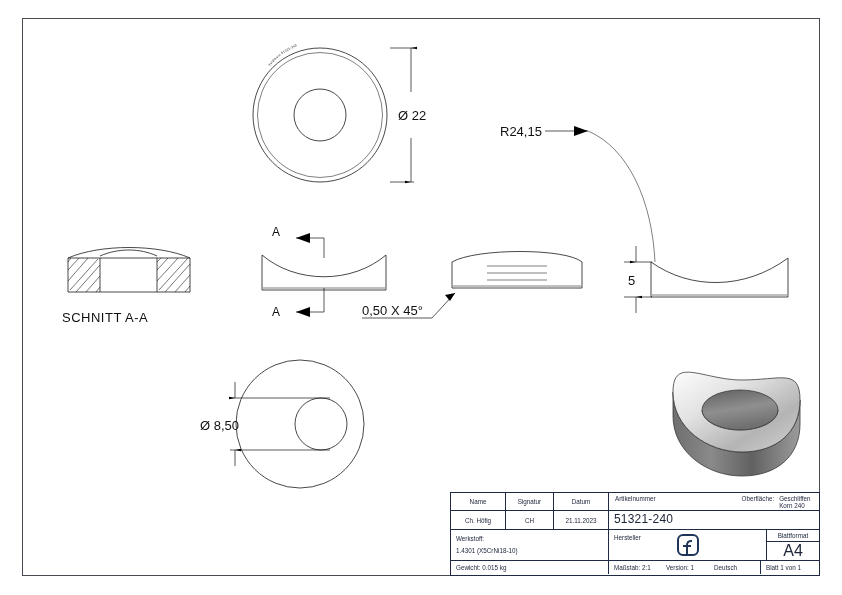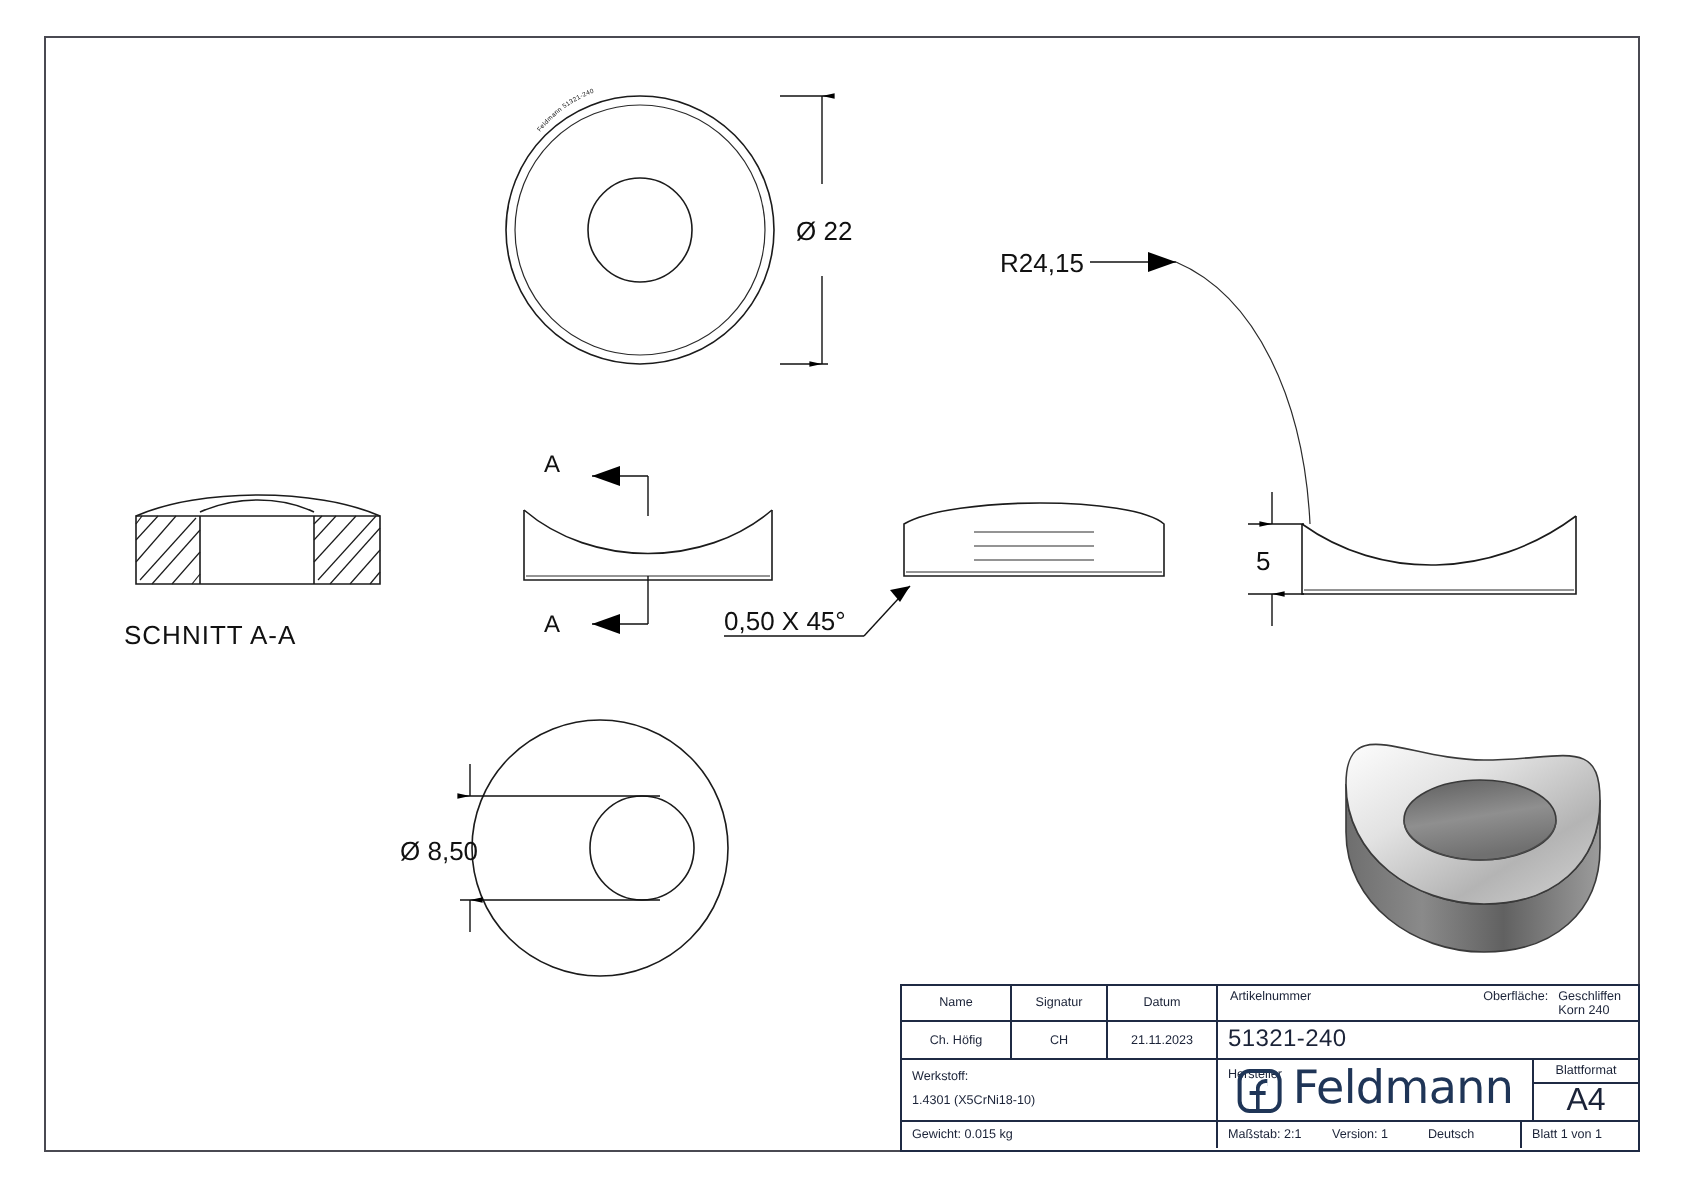--- a/index.html
+++ b/index.html
@@ -357,21 +357,20 @@
 
     <div class="tb-row r3">
       <div class="tb-cell c-werk b-r">
         <span>Werkstoff:</span>
         <span>1.4301 (X5CrNi18-10)</span>
       </div>
       <div class="tb-cell c-hersteller b-r">
         <span class="hersteller-label">Hersteller</span>
         <span class="logo-wrap">
           <span class="logo-mark"></span>
-          <span class="logo-text">Feldmann</span>
         </span>
       </div>
       <div class="tb-cell c-blattformat">
         <span class="bf-top">Blattformat</span>
         <span class="bf-bot">A4</span>
       </div>
     </div>
 
     <div class="tb-row r4">
       <div class="tb-cell c-gewicht b-r">Gewicht: 0.015 kg</div>

